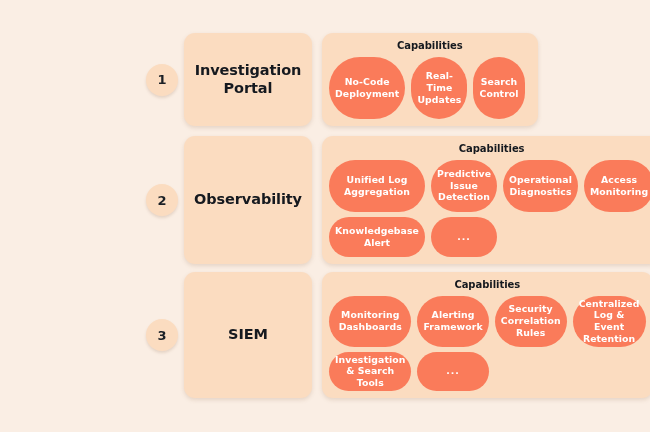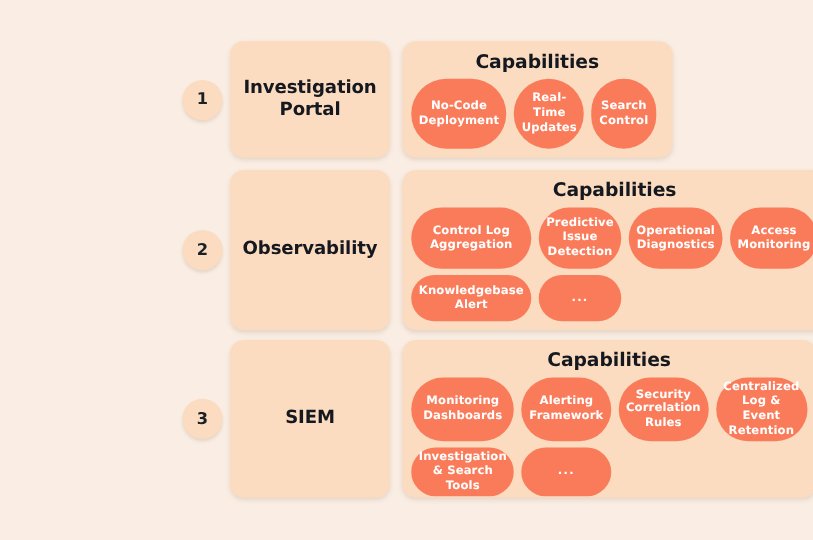--- a/index.html
+++ b/index.html
@@ -86,21 +86,21 @@
     background: #fbdcc0;
     border-radius: 11px;
     box-shadow: 0 2px 4px rgba(150,110,80,0.20);
     padding: 6px 7px 7px 7px;
     box-sizing: border-box;
     display: flex;
     flex-direction: column;
   }
   .cap-heading {
     text-align: center;
-    font-size: 15px;
+    font-size: 10px;
     font-weight: bold;
     color: #15191f;
     line-height: 1.25;
     padding: 1px 0 4px 0;
     letter-spacing: -0.05px;
   }
   .cap-grid {
     flex: 1 1 auto;
     display: grid;
     grid-template-columns: 1fr 1fr 1fr 1fr;
@@ -152,21 +152,21 @@
   <div class="row row-2">
     <div class="badge-wrap">
       <div class="badge">2</div>
     </div>
     <div class="title-card">
       <div class="title-card-text">Observability</div>
     </div>
     <div class="cap-panel">
       <div class="cap-heading">Capabilities</div>
       <div class="cap-grid">
-        <div class="pill">Control Log Aggregation</div>
+        <div class="pill">Unified Log Aggregation</div>
         <div class="pill">Predictive Issue Detection</div>
         <div class="pill">Operational Diagnostics</div>
         <div class="pill">Access Monitoring</div>
         <div class="pill">Knowledgebase Alert</div>
         <div class="pill ellipsis">...</div>
       </div>
     </div>
   </div>
 
   <div class="row row-3">

